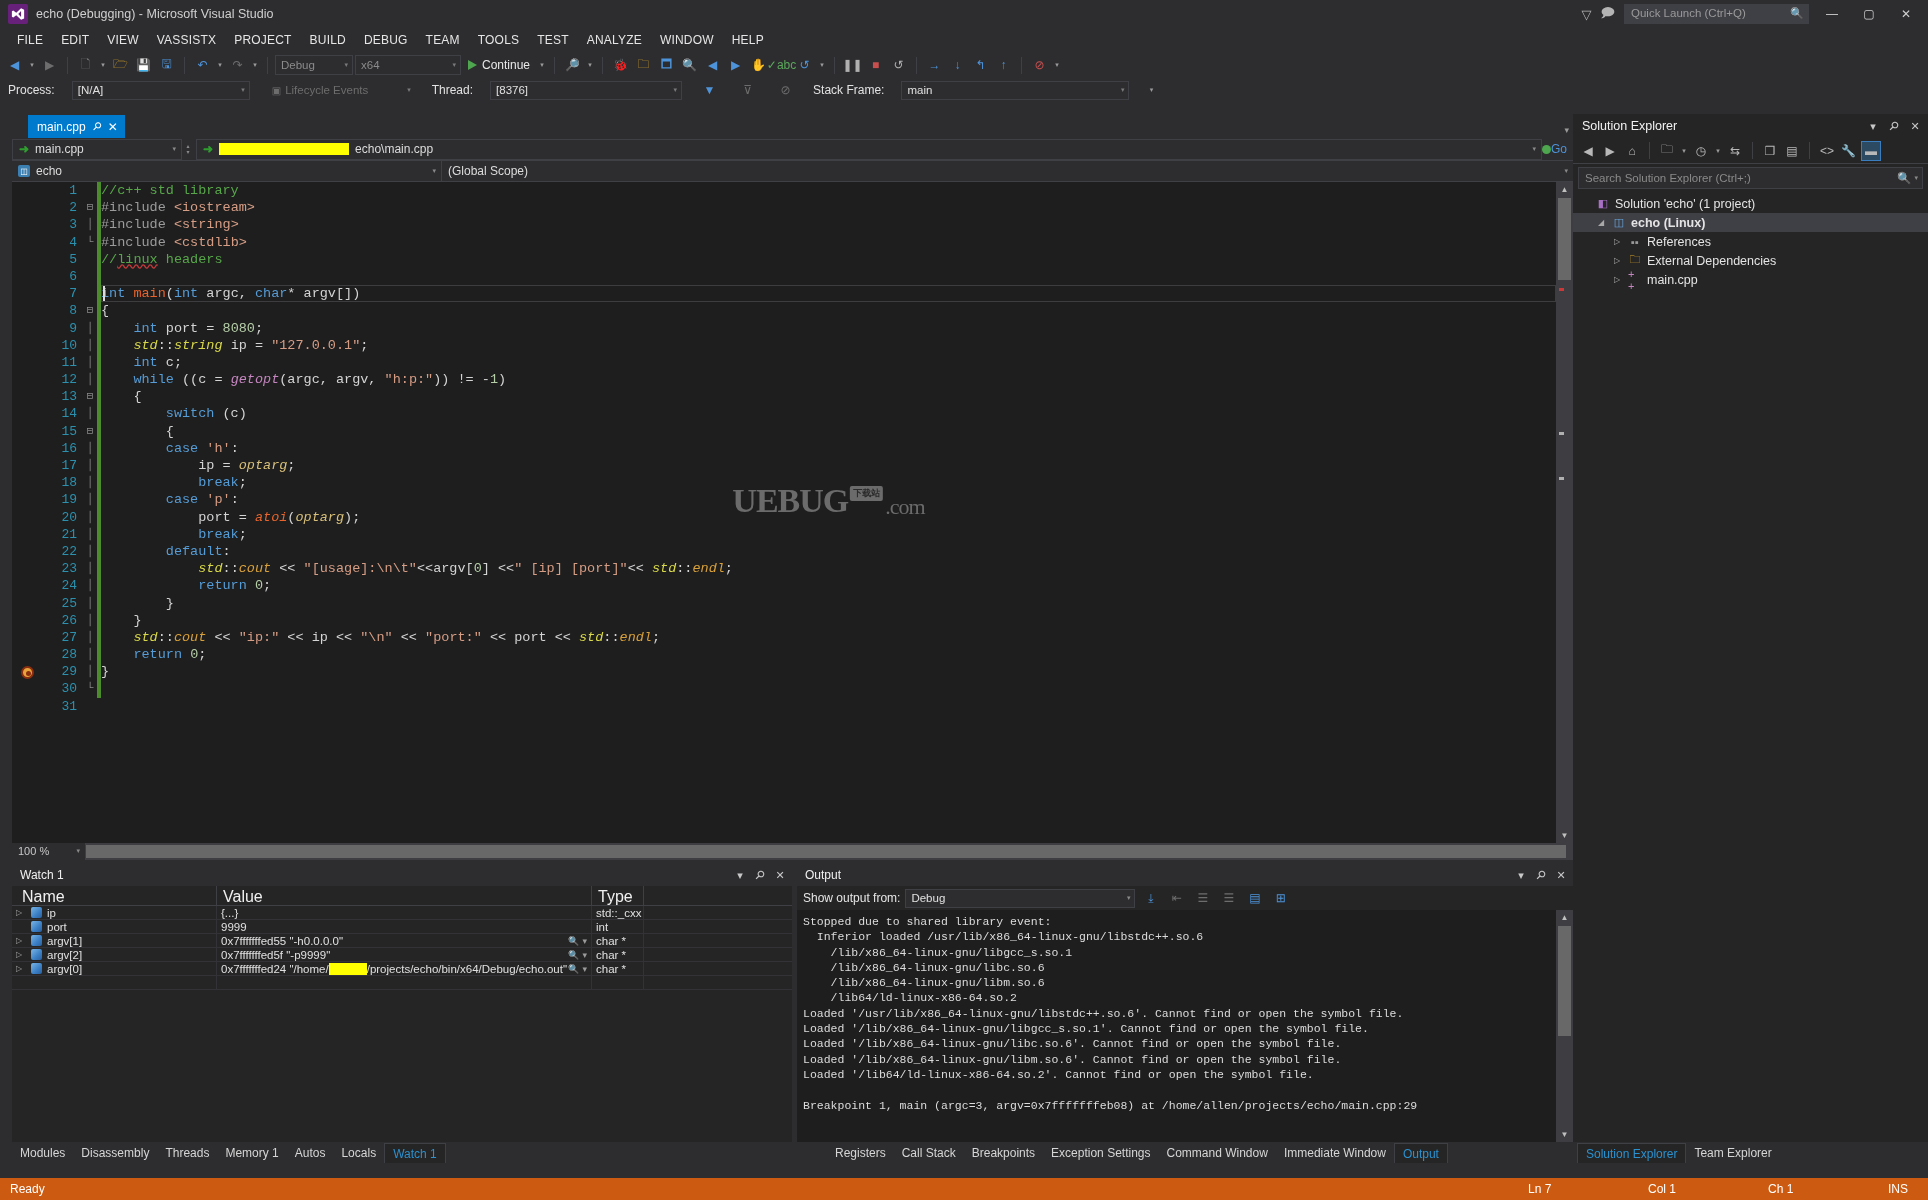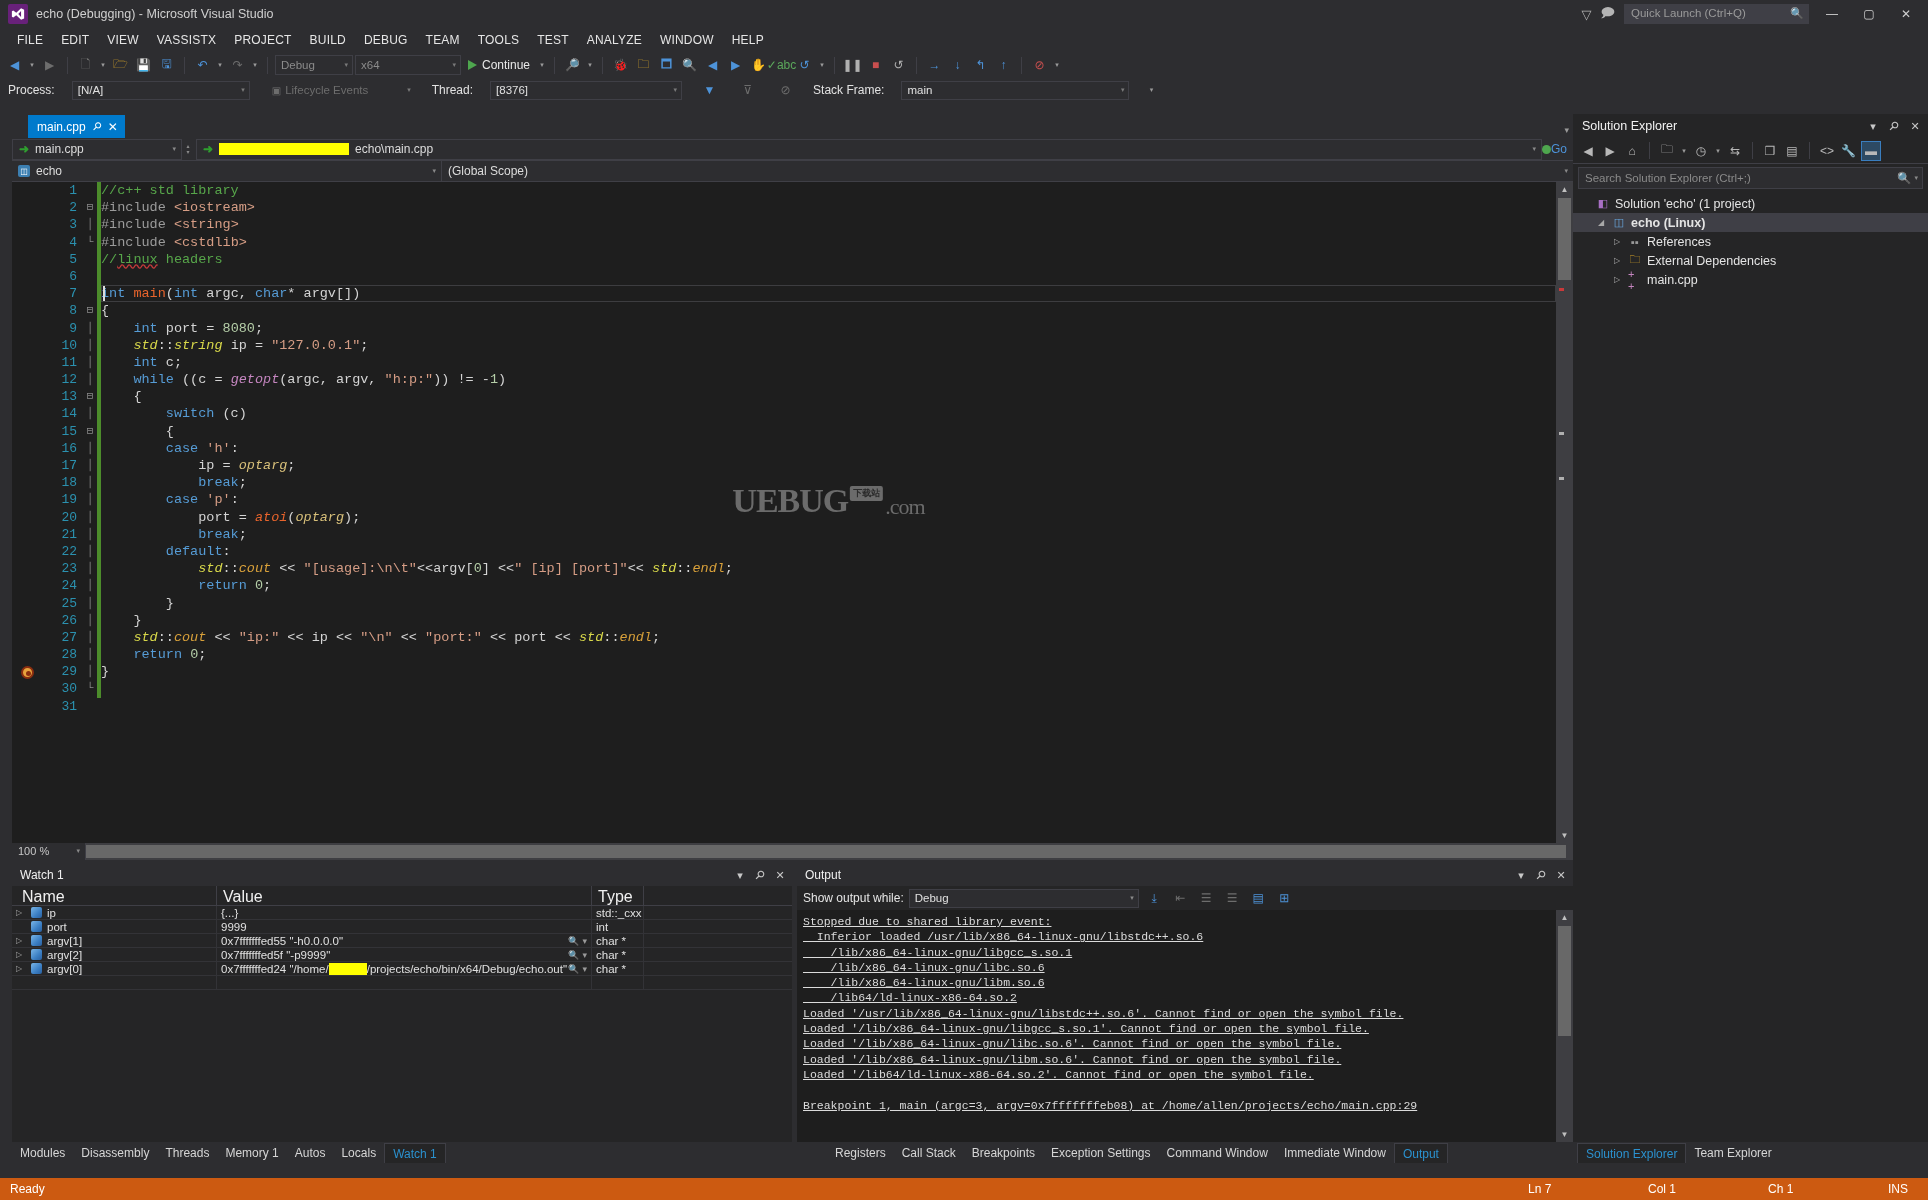--- a/index.html
+++ b/index.html
@@ -252,21 +252,21 @@
   }
   .out-combo {
     height: 19px; width: 230px; background: #2d2d30; border: 1px solid #3f3f46;
     color: #e0e0e0; font-size: 11.5px; padding: 0 16px 0 5px;
     display:flex; align-items:center; position:relative;
   }
   .out-combo::after{content:"▾";position:absolute;right:4px;font-size:7px;color:#8a8a8a;}
   .out-body {
     flex: 1; background: #1e1e1e; overflow: hidden; position: relative;
     font-family: "Liberation Mono", monospace; font-size: 11.5px;
-    color: #dcdcdc; padding: 4px 0 0 6px; line-height: 15.3px; white-space: pre; text-decoration: underline;
+    color: #dcdcdc; padding: 4px 0 0 6px; line-height: 15.3px; white-space: pre;
   }
 
   
   .right-col { width: 355px; background: #252526; display:flex; flex-direction:column; flex-shrink:0;}
   .se-hdr { height: 24px; display:flex; align-items:center; padding: 0 5px 0 9px;
             font-size: 12.5px; color:#f1f1f1; background:#252526; gap:5px;}
   .se-toolbar { height: 26px; display:flex; align-items:center; gap:2px; padding-left:5px;
                 background:#252526; border-bottom:1px solid #3f3f46;}
   .se-tb { width:20px;height:20px;display:flex;align-items:center;justify-content:center;
            font-size:12px;color:#b8b8b8; }
@@ -696,21 +696,21 @@
 
       <div class="panel" style="flex:1;min-width:0">
         <div class="panel-hdr">
           <span>Output</span>
           <span class="spacer"></span>
           <span class="phicon">▾</span>
           <span class="phicon pin-i">⚲</span>
           <span class="phicon">✕</span>
         </div>
         <div class="out-toolbar">
-          <span>Show output while:</span>
+          <span>Show output from:</span>
           <div class="out-combo">
             <span>Debug</span>
           </div>
           <span class="tbtn blue">⤓</span>
           <span class="tbtn dim">⇤</span>
           <span class="tbtn dim">☰</span>
           <span class="tbtn dim">☰</span>
           <span class="tbtn blue">▤</span>
           <span class="tbtn blue">⊞</span>
         </div>

